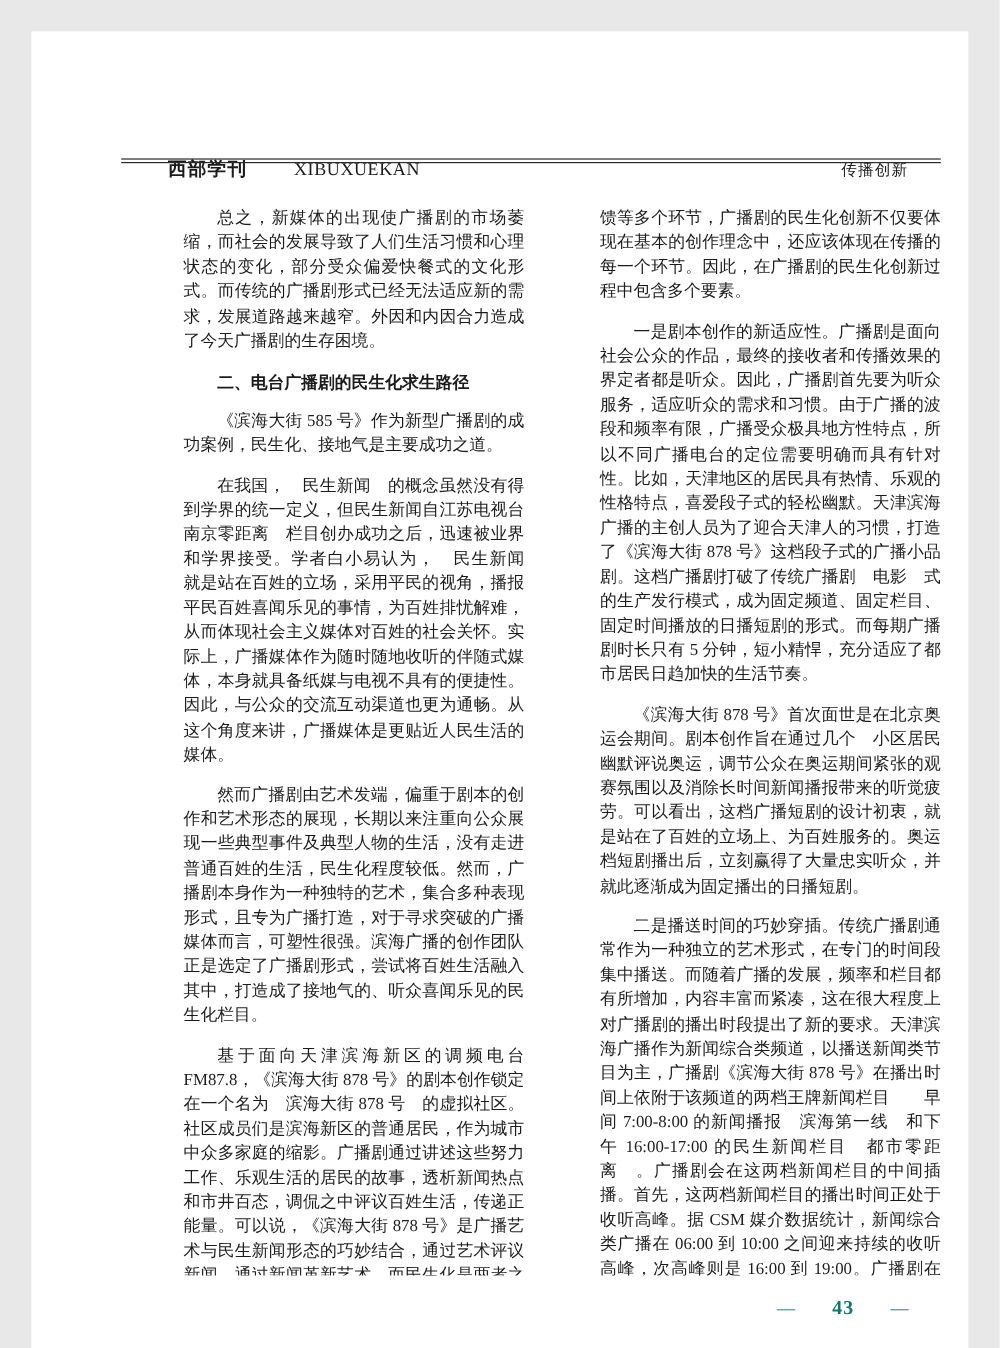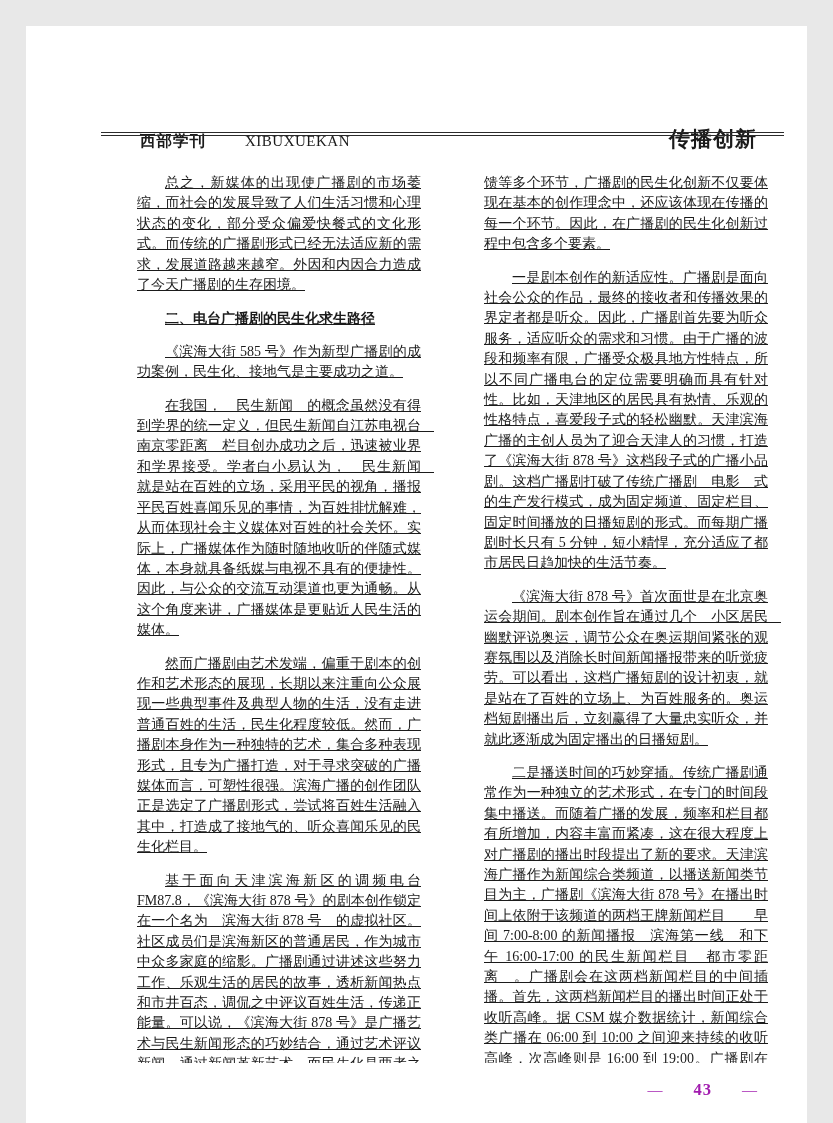--- a/index.html
+++ b/index.html
@@ -31,42 +31,41 @@
     font-size: 15.5px;
     letter-spacing: 1px;
   }
   .journal-pinyin {
     font-family: "Liberation Serif", serif;
     font-size: 15px;
     letter-spacing: 0.5px;
   }
   .section-label {
     font-family: "Liberation Sans", "DejaVu Sans", sans-serif;
-    font-weight: 700;
-    font-size: 21px;
+    font-weight: 400;
+    font-size: 13px;
     letter-spacing: 1px;
   }
   .double-rule {
     position: absolute;
     left: 62px;
     right: 62px;
     top: 93px;
     height: 4px;
     border-top: 1.6px solid #2b2b2b;
     border-bottom: 1px solid #2b2b2b;
   }
   
   .content {
     position: absolute;
     top: 108px;
-    left: 72px;
+    left: 88px;
     width: 683px;
     display: flex;
     gap: 11px;
-    text-decoration: underline;
   }
   .col {
     width: 336px;
     height: 903px;
     overflow: hidden;
     font-size: 14px;
     line-height: 20.4px;
     text-align: justify;
   }
   .para { text-indent: 2em; }
@@ -81,21 +80,21 @@
     font-style: italic;
     text-indent: 2em;
     letter-spacing: 0.5px;
   }
   
   .folio {
     position: absolute;
     top: 1041px;
     right: 75px;
     font-size: 15px;
-    color: #a21caf;
+    color: #0f766e;
     letter-spacing: 1px;
   }
   .folio .num {
     font-weight: 700;
     font-size: 16.5px;
     padding: 0 4px;
   }
 </style>
 </head>
 <body>

